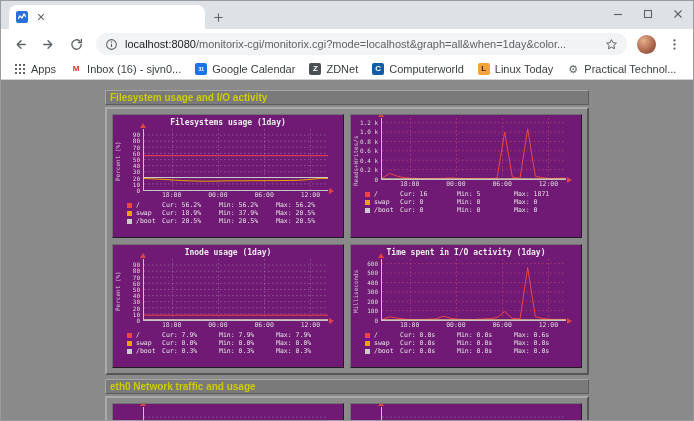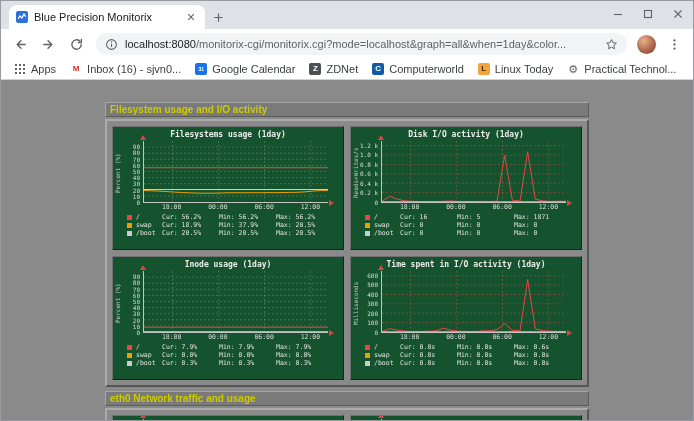--- a/index.html
+++ b/index.html
@@ -28,24 +28,24 @@
   .bookmarks-bar { height:21px; background:#ffffff; border-bottom:1px solid #d0d3d6; display:flex; align-items:center; padding:0 8px; gap:4px; }
   .bm-item { display:flex; align-items:center; gap:5px; padding:0 5px; height:17px; border-radius:3px; flex:none; }
   .bm-label { font-size:11px; color:#3c4043; white-space:nowrap; }
   .bm-icon { width:12px; height:12px; flex:none; display:flex; align-items:center; justify-content:center; }
   .bm-icon.letter { border-radius:2px; font-weight:bold; font-size:8px; line-height:12px; text-align:center; display:block; }
   .bm-icon.glyph { font-size:11px; line-height:12px; text-align:center; display:block; }
   .bm-spacer { flex:1; }
   .bm-divider { width:1px; height:13px; background:#d0d3d6; margin:0 4px; }
 
   
-  .content { height:340px; background:#8a8a8a; overflow:hidden; padding-top:20px; }
+  .content { height:340px; background:#8a8a8a; overflow:hidden; padding-top:8px; }
   .section-header { width:484px; margin:2px auto 2px; background:#7a7a7a; border:1px solid; border-color:#a6a6a6 #5c5c5c #5c5c5c #a6a6a6; color:#cccc00; font-weight:bold; font-size:10px; padding:1px 4px; }
   .charts-box { width:484px; margin:0 auto 4px; background:#8a8a8a; border:2px solid; border-color:#ababab #565656 #565656 #ababab; padding:5px; display:grid; grid-template-columns:1fr 1fr; gap:6px; }
-  .chart-panel { background:#14532d; height:124px; position:relative; border:1px solid; border-color:#707070 #1f1f1f #1f1f1f #707070; padding:3px 4px 2px 4px; font-family:"DejaVu Sans Mono", monospace; overflow:hidden; }
+  .chart-panel { background:#701a75; height:124px; position:relative; border:1px solid; border-color:#707070 #1f1f1f #1f1f1f #707070; padding:3px 4px 2px 4px; font-family:"DejaVu Sans Mono", monospace; overflow:hidden; }
   .chart-title { color:#ededed; font-weight:bold; font-size:8px; text-align:center; height:10px; margin-bottom:1px; white-space:nowrap; }
   .chart-ylabel { position:absolute; left:1px; top:15px; width:9px; height:62px; color:#c8c8c8; font-size:6px; writing-mode:vertical-rl; transform:rotate(180deg); text-align:center; }
   .plot-row { display:flex; height:62px; }
   .yticks { width:26px; position:relative; flex:none; }
   .ytick { position:absolute; right:3px; transform:translateY(-50%); font-size:6px; color:#dcdcdc; line-height:1; white-space:nowrap; }
   .plot { flex:1; position:relative; margin-right:11px; border-left:1px solid #c4c4c4; border-bottom:1px solid #c4c4c4; }
   .plot::before { content:""; position:absolute; left:-4px; top:-6px; border-left:3px solid transparent; border-right:3px solid transparent; border-bottom:5px solid #dd4444; }
   .plot::after { content:""; position:absolute; right:-6px; bottom:-4px; border-top:3px solid transparent; border-bottom:3px solid transparent; border-left:5px solid #dd4444; }
   .plot svg { position:absolute; left:0; top:0; width:100%; height:100%; }
   .xticks { margin:0 11px 0 26px; position:relative; height:8px; }
@@ -59,21 +59,20 @@
 </head>
 <body>
 
 <div class="tab-strip">
   <div class="tab">
     <span class="favicon">
       <svg width="8" height="8" viewBox="0 0 8 8">
           <polyline points="0,6 2,3 4,5 6,1 8,4" fill="none" stroke="#ffffff" stroke-width="1.3"></polyline>
         </svg>
     </span>
-    <span class="tab-title">Blue Precision Monitorix</span>
     <span class="tab-close">
       <svg width="8" height="8" viewBox="0 0 10 10">
           <path d="M1.5 1.5l7 7M8.5 1.5l-7 7" stroke="#5f6368" stroke-width="1.3"></path>
         </svg>
     </span>
   </div>
   <div class="new-tab">
     <svg width="11" height="11" viewBox="0 0 16 16">
         <path d="M8 2v12M2 8h12" stroke="#5f6368" stroke-width="1.6"></path>
       </svg>
@@ -254,21 +253,20 @@
           <div class="lg-row">
             <span class="lg-box" style="background: rgb(204, 204, 204);"></span>
             <span class="lg-name">/boot</span>
             <span class="lg-stat">Cur: 20.5%</span>
             <span class="lg-stat">Min: 20.5%</span>
             <span class="lg-stat">Max: 20.5%</span>
           </div>
         </div>
     </div>
     <div class="chart-panel">
-      <div class="chart-title">Disk I/O activity  (1day)</div>
       <div class="chart-ylabel">Reads+Writes/s</div>
       <div class="plot-row">
           <div class="yticks">
             <div class="ytick" style="top: 100%;">0</div>
             <div class="ytick" style="top: 84.6154%;">0.2 k</div>
             <div class="ytick" style="top: 69.2308%;">0.4 k</div>
             <div class="ytick" style="top: 53.8462%;">0.6 k</div>
             <div class="ytick" style="top: 38.4615%;">0.8 k</div>
             <div class="ytick" style="top: 23.0769%;">1.0 k</div>
             <div class="ytick" style="top: 7.69231%;">1.2 k</div>

